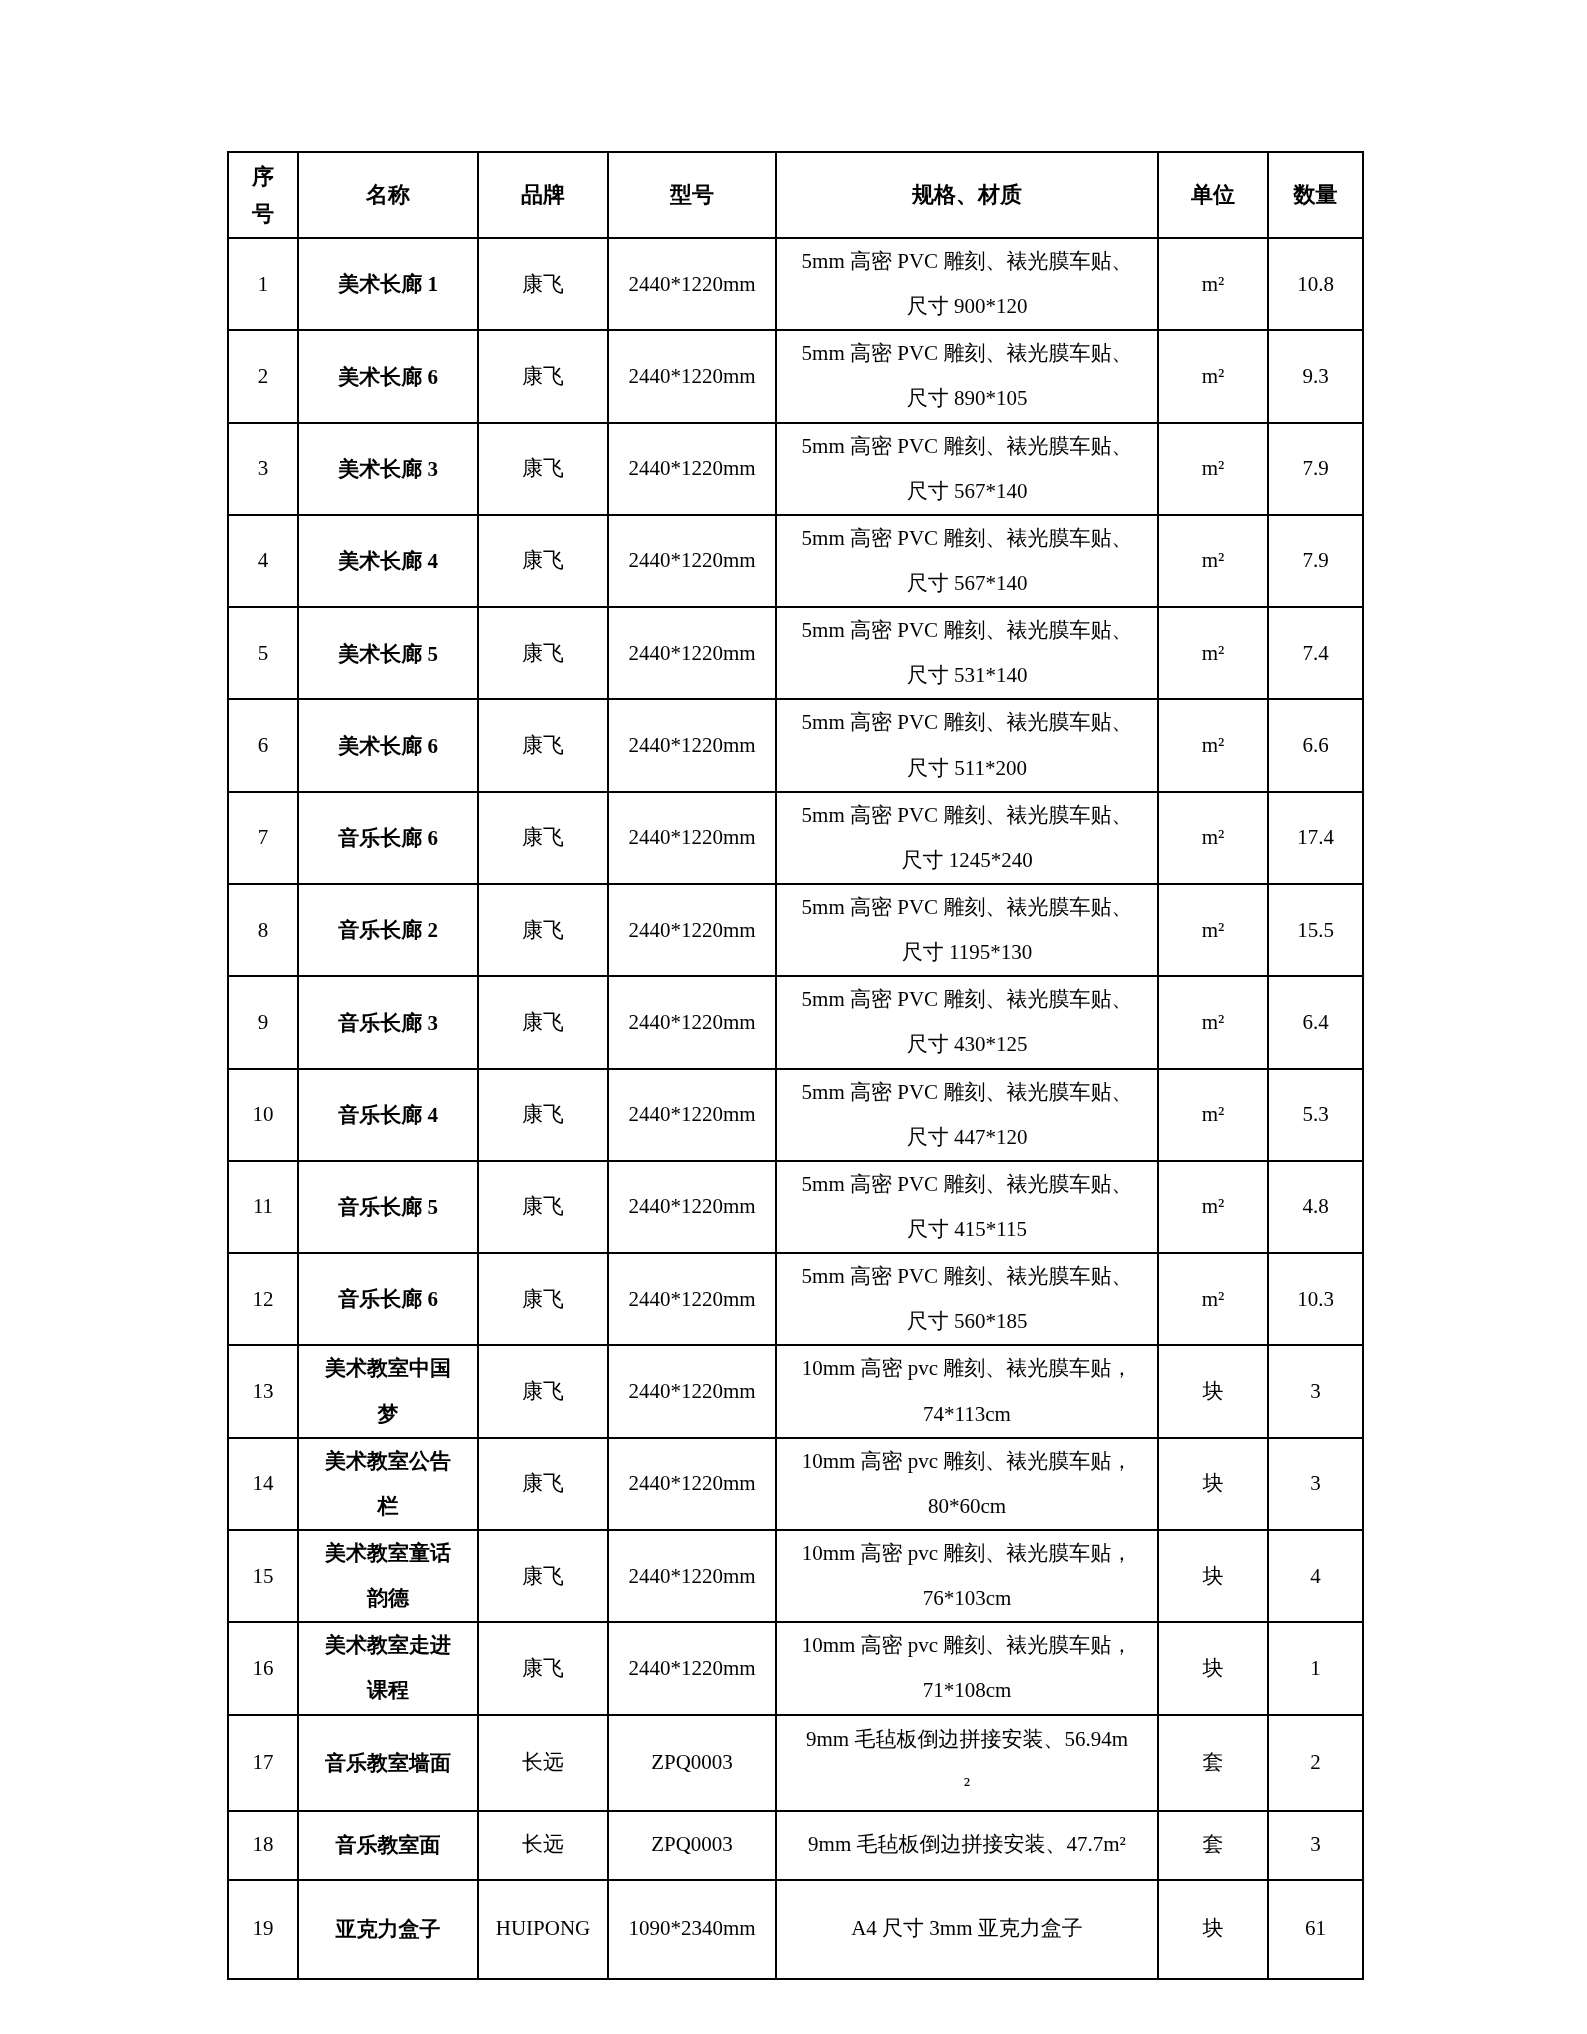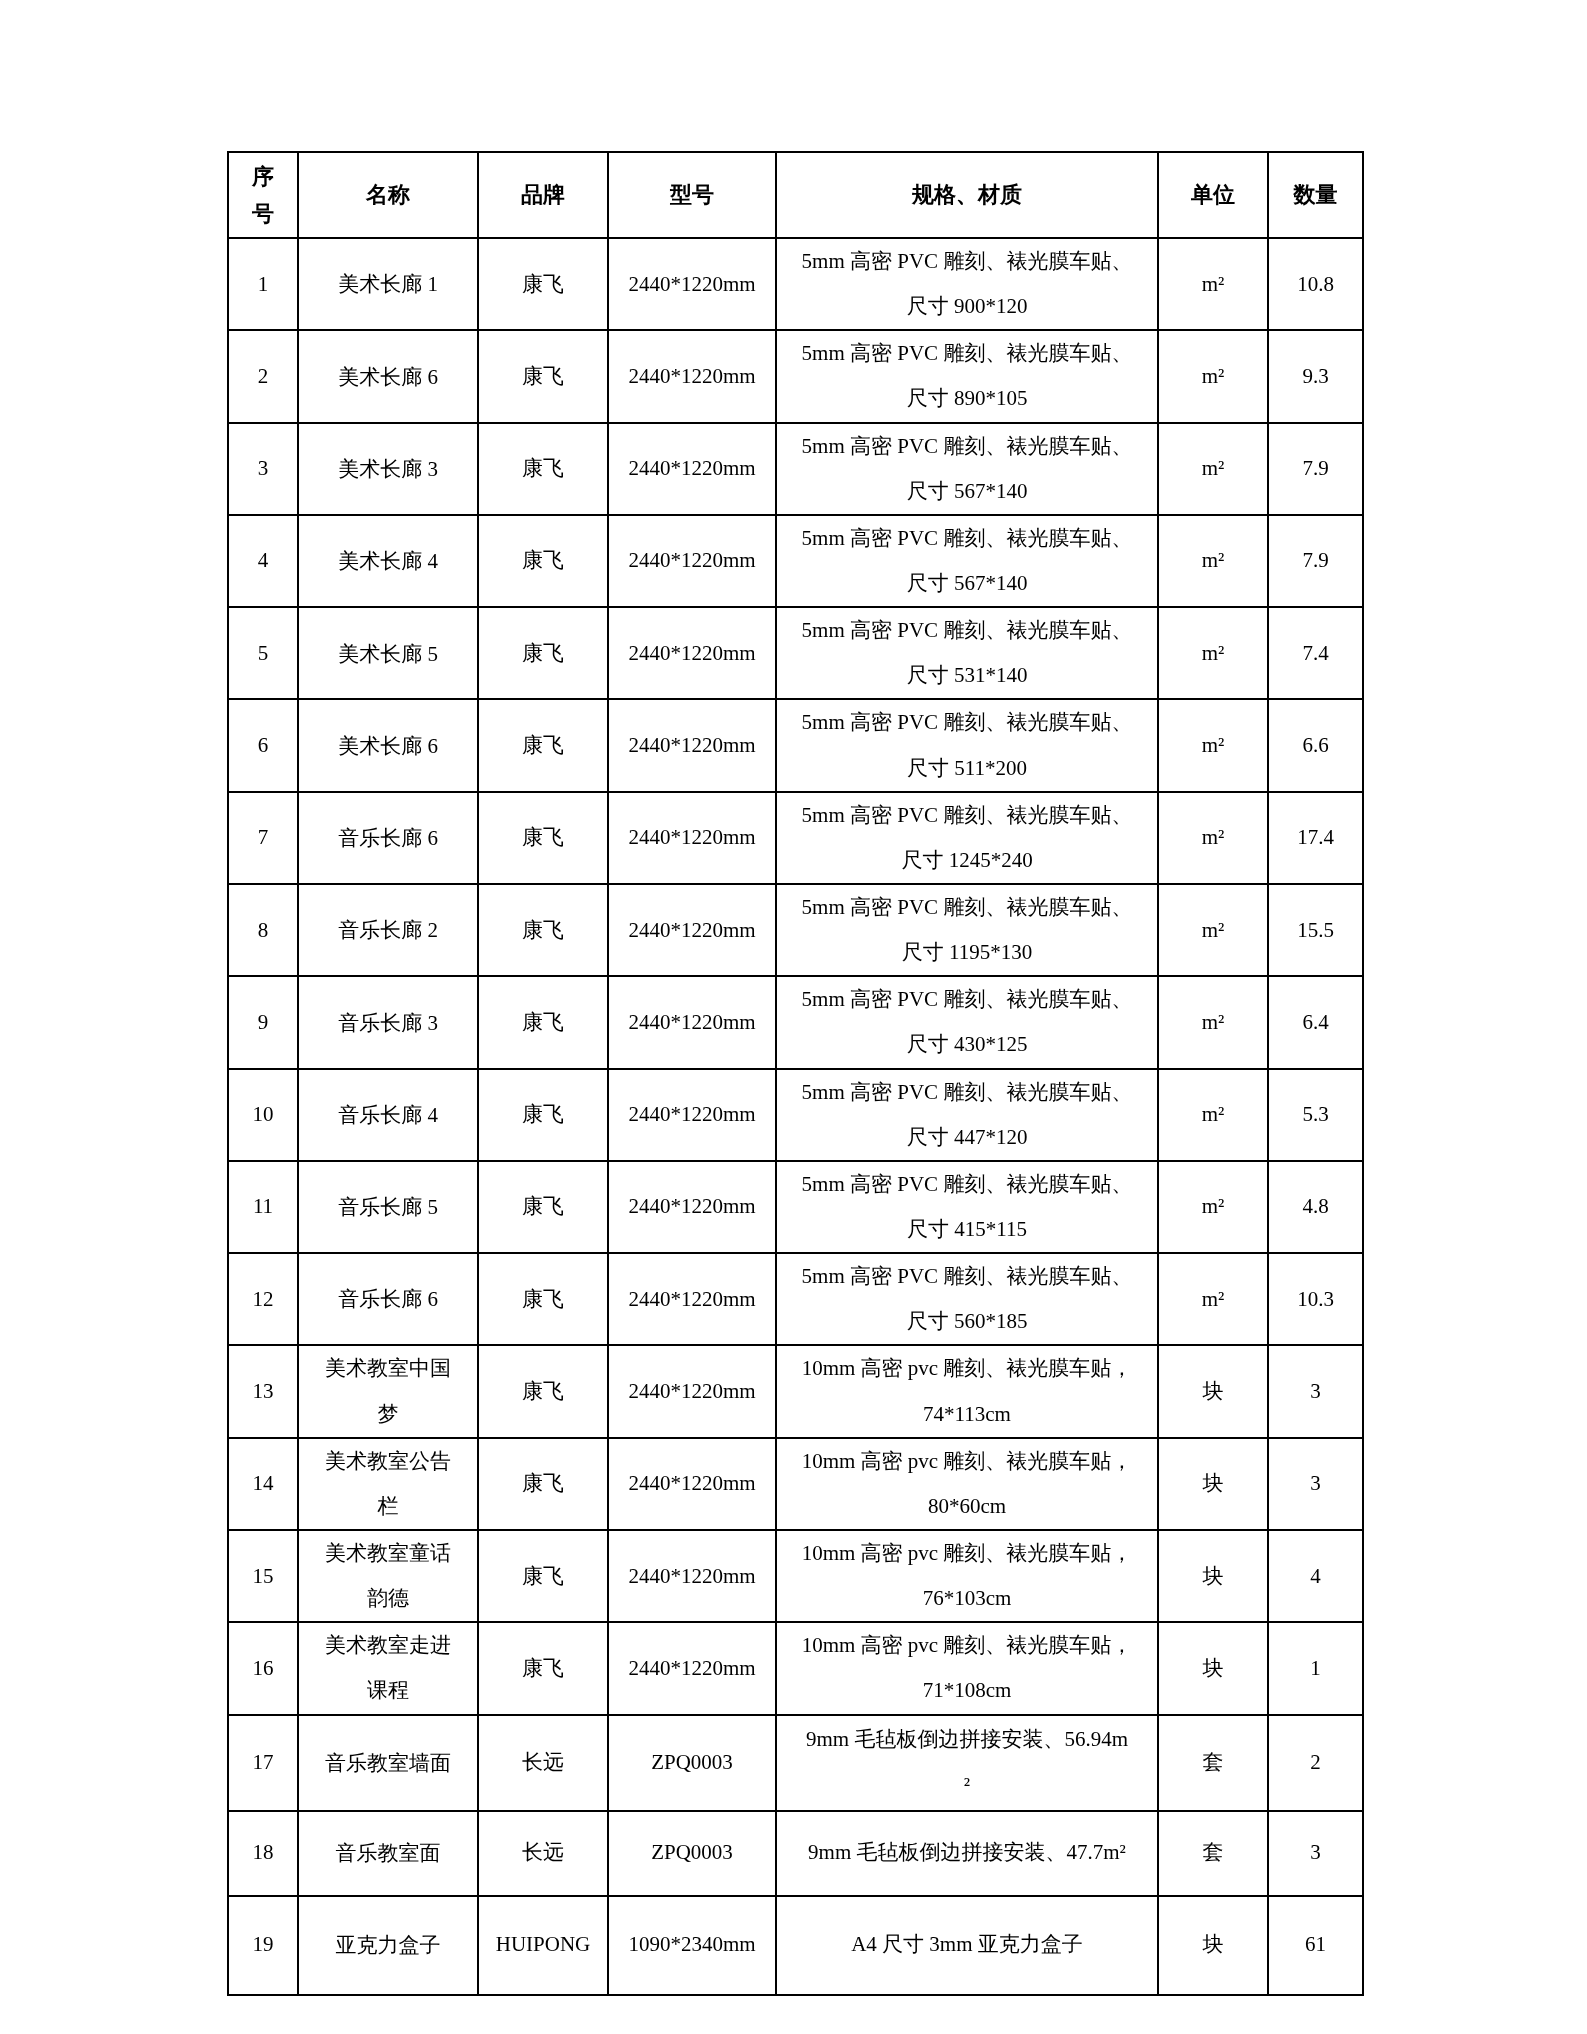--- a/index.html
+++ b/index.html
@@ -36,27 +36,28 @@
   thead th {
     font-weight: bold;
     font-size: 22px;
     line-height: 1.7;
   }
   th.col-no { padding: 0 14px; }
   tbody td { line-height: 2.15; font-weight: normal; }
   tbody tr { height: 85px; }
   tbody tr:nth-child(n+13) { height: 83px; }
   tbody tr:nth-child(17) { height: 96px; }
-  tbody tr:nth-child(18) { height: 85px; }
+  tbody tr:nth-child(18) { height: 69px; }
   tbody tr:nth-child(19) { height: 99px; }
   .name-wrap {
     display: inline-block;
     max-width: 130px;
     line-height: 2.15;
     vertical-align: middle;
+    font-weight: bold;
   }
   .spec-line { white-space: nowrap; }
   .cell-model { white-space: nowrap; }
 </style>
 </head>
 <body>
 
 <div class="page">
   <table class="doc-table">
     <colgroup>

